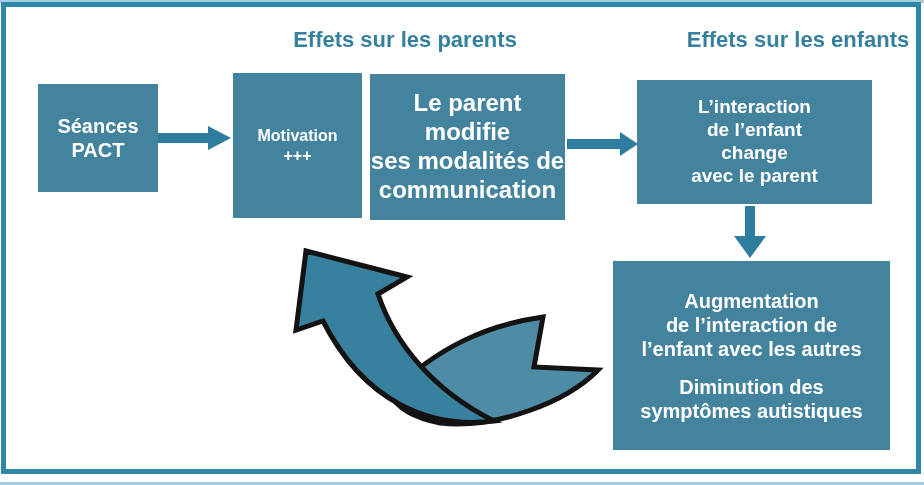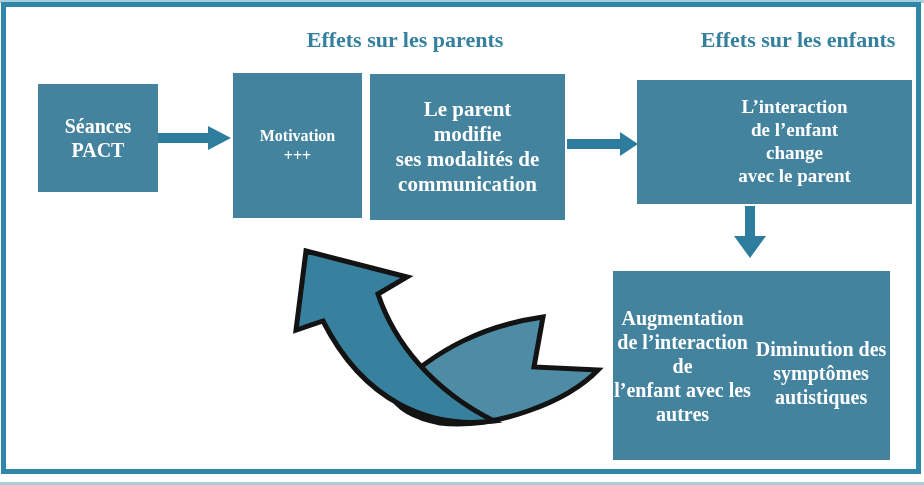--- a/index.html
+++ b/index.html
@@ -12,21 +12,21 @@
     --outline:#131313;
     --box-text:#FFFFFF;
     --edge-line:#A9CEDB;
   }
   html,body{margin:0;padding:0;background:#fff;}
   .canvas{
     position:relative;
     width:924px;height:485px;
     background:#fff;
     overflow:hidden;
-    font-family:Liberation Serif, serif;
+    font-family:Liberation Sans, sans-serif;
     font-weight:bold;
   }
   .edge-line{position:absolute;left:0;width:924px;height:3px;background:var(--edge-line);}
   .edge-line.top{top:0;}
   .edge-line.bottom{bottom:0;}
   .frame{
     position:absolute;left:1px;top:2px;
     width:920px;height:472px;
     box-sizing:border-box;
     border:5px solid var(--frame);
@@ -44,23 +44,23 @@
     position:absolute;
     background:var(--box-fill);
     color:var(--box-text);
     display:flex;align-items:center;justify-content:center;
     text-align:center;
     line-height:1.2;
     white-space:pre-line;
   }
   .tbox.seances{left:38px;top:84px;width:120px;height:108px;font-size:20px;}
   .tbox.motivation{left:233px;top:73px;width:129px;height:145px;font-size:16px;}
-  .tbox.parent-modifie{left:370px;top:74px;width:195px;height:146px;font-size:21px;}
-  .tbox.interaction{left:637px;top:80px;width:235px;height:124px;font-size:19px;padding-left:40px;}
-  .tbox.resultats{left:613px;top:271px;width:277px;height:189px;font-size:20px;}
+  .tbox.parent-modifie{left:370px;top:74px;width:195px;height:146px;font-size:24px;}
+  .tbox.interaction{left:637px;top:80px;width:235px;height:124px;font-size:19px;}
+  .tbox.resultats{left:613px;top:261px;width:277px;height:189px;font-size:20px;flex-direction:column;}
   .tbox.resultats .para{white-space:pre-line;}
   .tbox.resultats .para + .para{margin-top:14px;}
   .shaft{position:absolute;background:var(--arrow);}
   .tri{position:absolute;width:0;height:0;}
   .tri.right{border-top:12px solid transparent;border-bottom:12px solid transparent;}
   .tri.down{border-left:16px solid transparent;border-right:16px solid transparent;}
   .shaft.a1{left:158px;top:133px;width:50px;height:10px;}
   .tri.a1{left:208px;top:126px;border-left:23px solid var(--arrow);}
   .shaft.a2{left:567px;top:139px;width:53px;height:10px;}
   .tri.a2{left:620px;top:132px;border-left:18px solid var(--arrow);}

